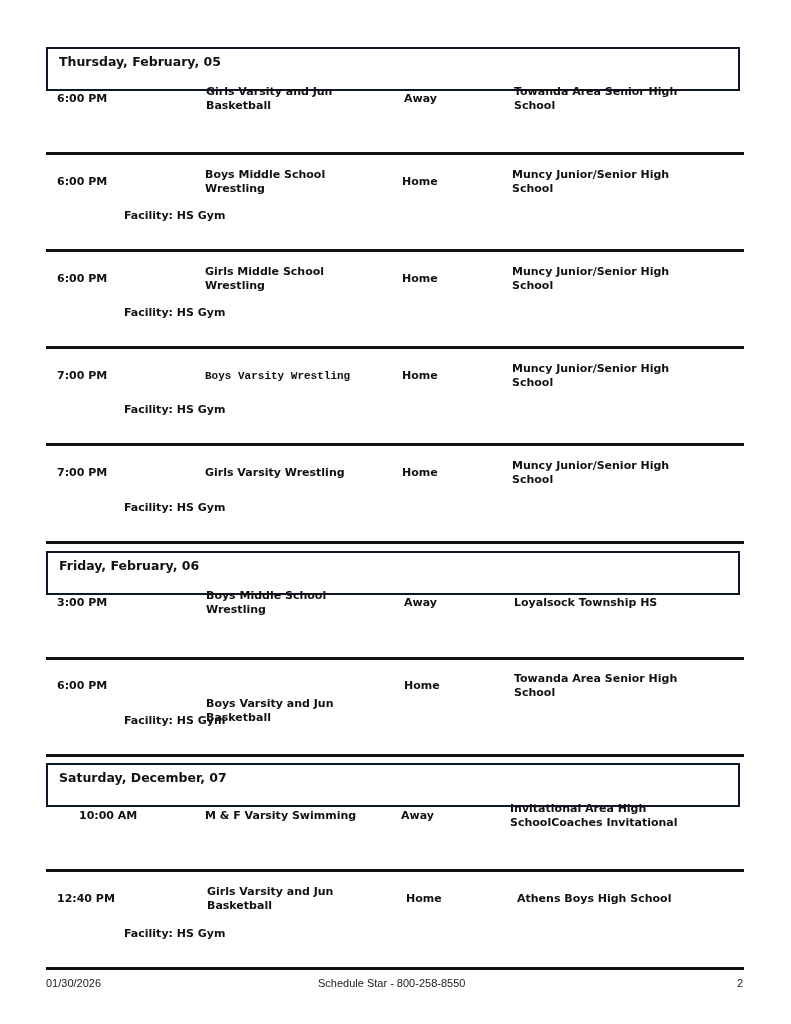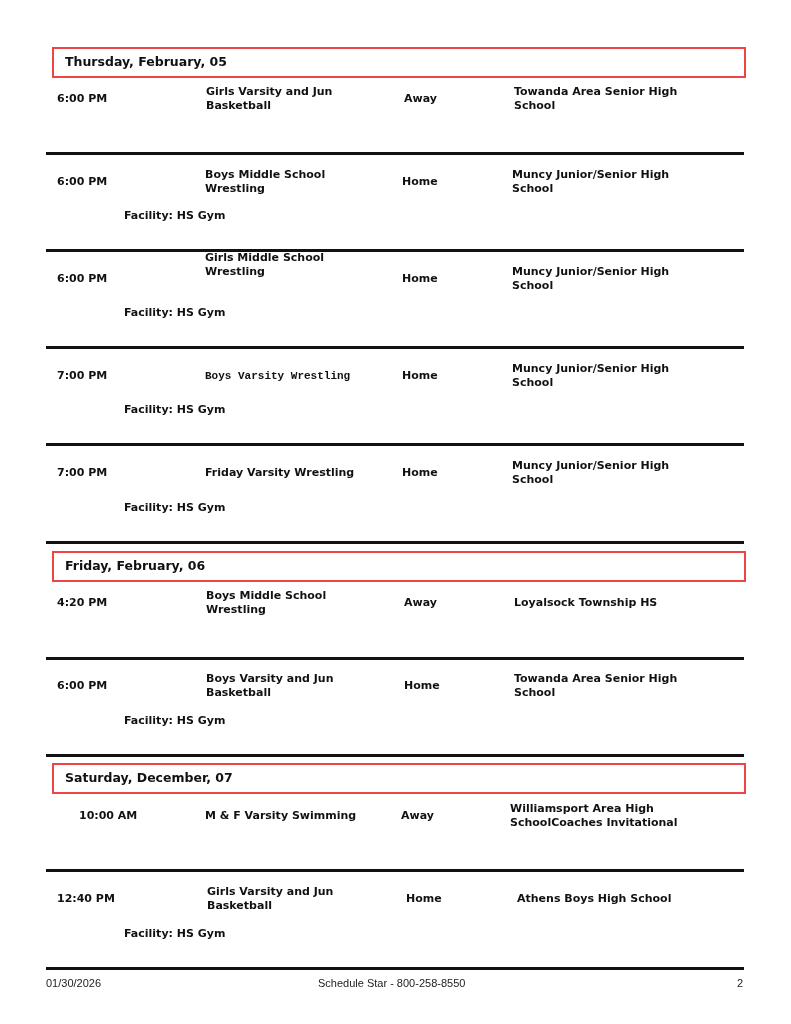--- a/index.html
+++ b/index.html
@@ -1,19 +1,19 @@
 <!DOCTYPE html>
 <html><head>
 <meta charset="utf-8">
 <style>
   html, body { margin:0; padding:0; background:#ffffff; }
   body { width:791px; height:1024px; position:relative; overflow:hidden;
          font-family:"DejaVu Sans", sans-serif; color:#111; }
-  .day-header { position:absolute; left:52px; width:694px; height:31px;
-                border:2px solid #ef4444; box-sizing:border-box; }
+  .day-header { position:absolute; left:46px; width:694px; height:44px;
+                border:2px solid #0f172a; box-sizing:border-box; }
   .day-header span { position:absolute; left:11px; top:5px; font-size:12.5px; font-weight:bold; }
   .txt { position:absolute; font-size:11px; font-weight:bold; line-height:14px; }
   .rule { position:absolute; left:46px; width:698px; height:3px; background:#111; }
   .footer { position:absolute; top:977px; font-family:"Liberation Sans", sans-serif; font-size:11px; color:#222; }
 </style>
 </head>
 <body>
 
 <div class="day-header" style="top:47px;">
   <span>Thursday, February, 05</span>
@@ -38,21 +38,21 @@
   </div>
 <div class="txt" style="left:402px;top:175px;">Home</div>
 <div class="txt" style="left:512px;top:168px;">
     <div>Muncy Junior/Senior High</div>
     <div>School</div>
   </div>
 <div class="txt" style="left:124px;top:209px;">Facility: HS Gym</div>
 <div class="rule" style="top:249px;"></div>
 
 <div class="txt" style="left:57px;top:272px;">6:00 PM</div>
-<div class="txt" style="left:205px;top:251px;">
+<div class="txt" style="left:205px;top:265px;">
     <div>Girls Middle School</div>
     <div>Wrestling</div>
   </div>
 <div class="txt" style="left:402px;top:272px;">Home</div>
 <div class="txt" style="left:512px;top:265px;">
     <div>Muncy Junior/Senior High</div>
     <div>School</div>
   </div>
 <div class="txt" style="left:124px;top:306px;">Facility: HS Gym</div>
 <div class="rule" style="top:346px;"></div>
@@ -61,64 +61,64 @@
 <div class="txt" style="left:205px;top:369px;font-family:Liberation Mono, monospace;">Boys Varsity Wrestling</div>
 <div class="txt" style="left:402px;top:369px;">Home</div>
 <div class="txt" style="left:512px;top:362px;">
     <div>Muncy Junior/Senior High</div>
     <div>School</div>
   </div>
 <div class="txt" style="left:124px;top:403px;">Facility: HS Gym</div>
 <div class="rule" style="top:443px;"></div>
 
 <div class="txt" style="left:57px;top:466px;">7:00 PM</div>
-<div class="txt" style="left:205px;top:466px;">Friday Varsity Wrestling</div>
+<div class="txt" style="left:205px;top:466px;">Girls Varsity Wrestling</div>
 <div class="txt" style="left:402px;top:466px;">Home</div>
 <div class="txt" style="left:512px;top:459px;">
     <div>Muncy Junior/Senior High</div>
     <div>School</div>
   </div>
 <div class="txt" style="left:124px;top:501px;">Facility: HS Gym</div>
 <div class="rule" style="top:541px;"></div>
 
 <div class="day-header" style="top:551px;padding-left:24px;">
   <span>Friday, February, 06</span>
 </div>
 
-<div class="txt" style="left:57px;top:596px;">4:20 PM</div>
+<div class="txt" style="left:57px;top:596px;">3:00 PM</div>
 <div class="txt" style="left:206px;top:589px;">
     <div>Boys Middle School</div>
     <div>Wrestling</div>
   </div>
 <div class="txt" style="left:404px;top:596px;">Away</div>
 <div class="txt" style="left:514px;top:596px;">Loyalsock Township HS</div>
 <div class="rule" style="top:657px;"></div>
 
 <div class="txt" style="left:57px;top:679px;">6:00 PM</div>
-<div class="txt" style="left:206px;top:672px;">
+<div class="txt" style="left:206px;top:697px;">
     <div>Boys Varsity and Jun</div>
     <div>Basketball</div>
   </div>
 <div class="txt" style="left:404px;top:679px;">Home</div>
 <div class="txt" style="left:514px;top:672px;">
     <div>Towanda Area Senior High</div>
     <div>School</div>
   </div>
 <div class="txt" style="left:124px;top:714px;">Facility: HS Gym</div>
 <div class="rule" style="top:754px;"></div>
 
 <div class="day-header" style="top:763px;">
   <span>Saturday, December, 07</span>
 </div>
 
 <div class="txt" style="left:57px;top:809px;margin-left:22px;">10:00 AM</div>
 <div class="txt" style="left:205px;top:809px;">M &amp; F Varsity Swimming</div>
 <div class="txt" style="left:401px;top:809px;">Away</div>
 <div class="txt" style="left:510px;top:802px;">
-    <div>Williamsport Area High</div>
+    <div>Invitational Area High</div>
     <div>SchoolCoaches Invitational</div>
   </div>
 <div class="rule" style="top:869px;"></div>
 
 <div class="txt" style="left:57px;top:892px;">12:40 PM</div>
 <div class="txt" style="left:207px;top:885px;">
     <div>Girls Varsity and Jun</div>
     <div>Basketball</div>
   </div>
 <div class="txt" style="left:406px;top:892px;">Home</div>

